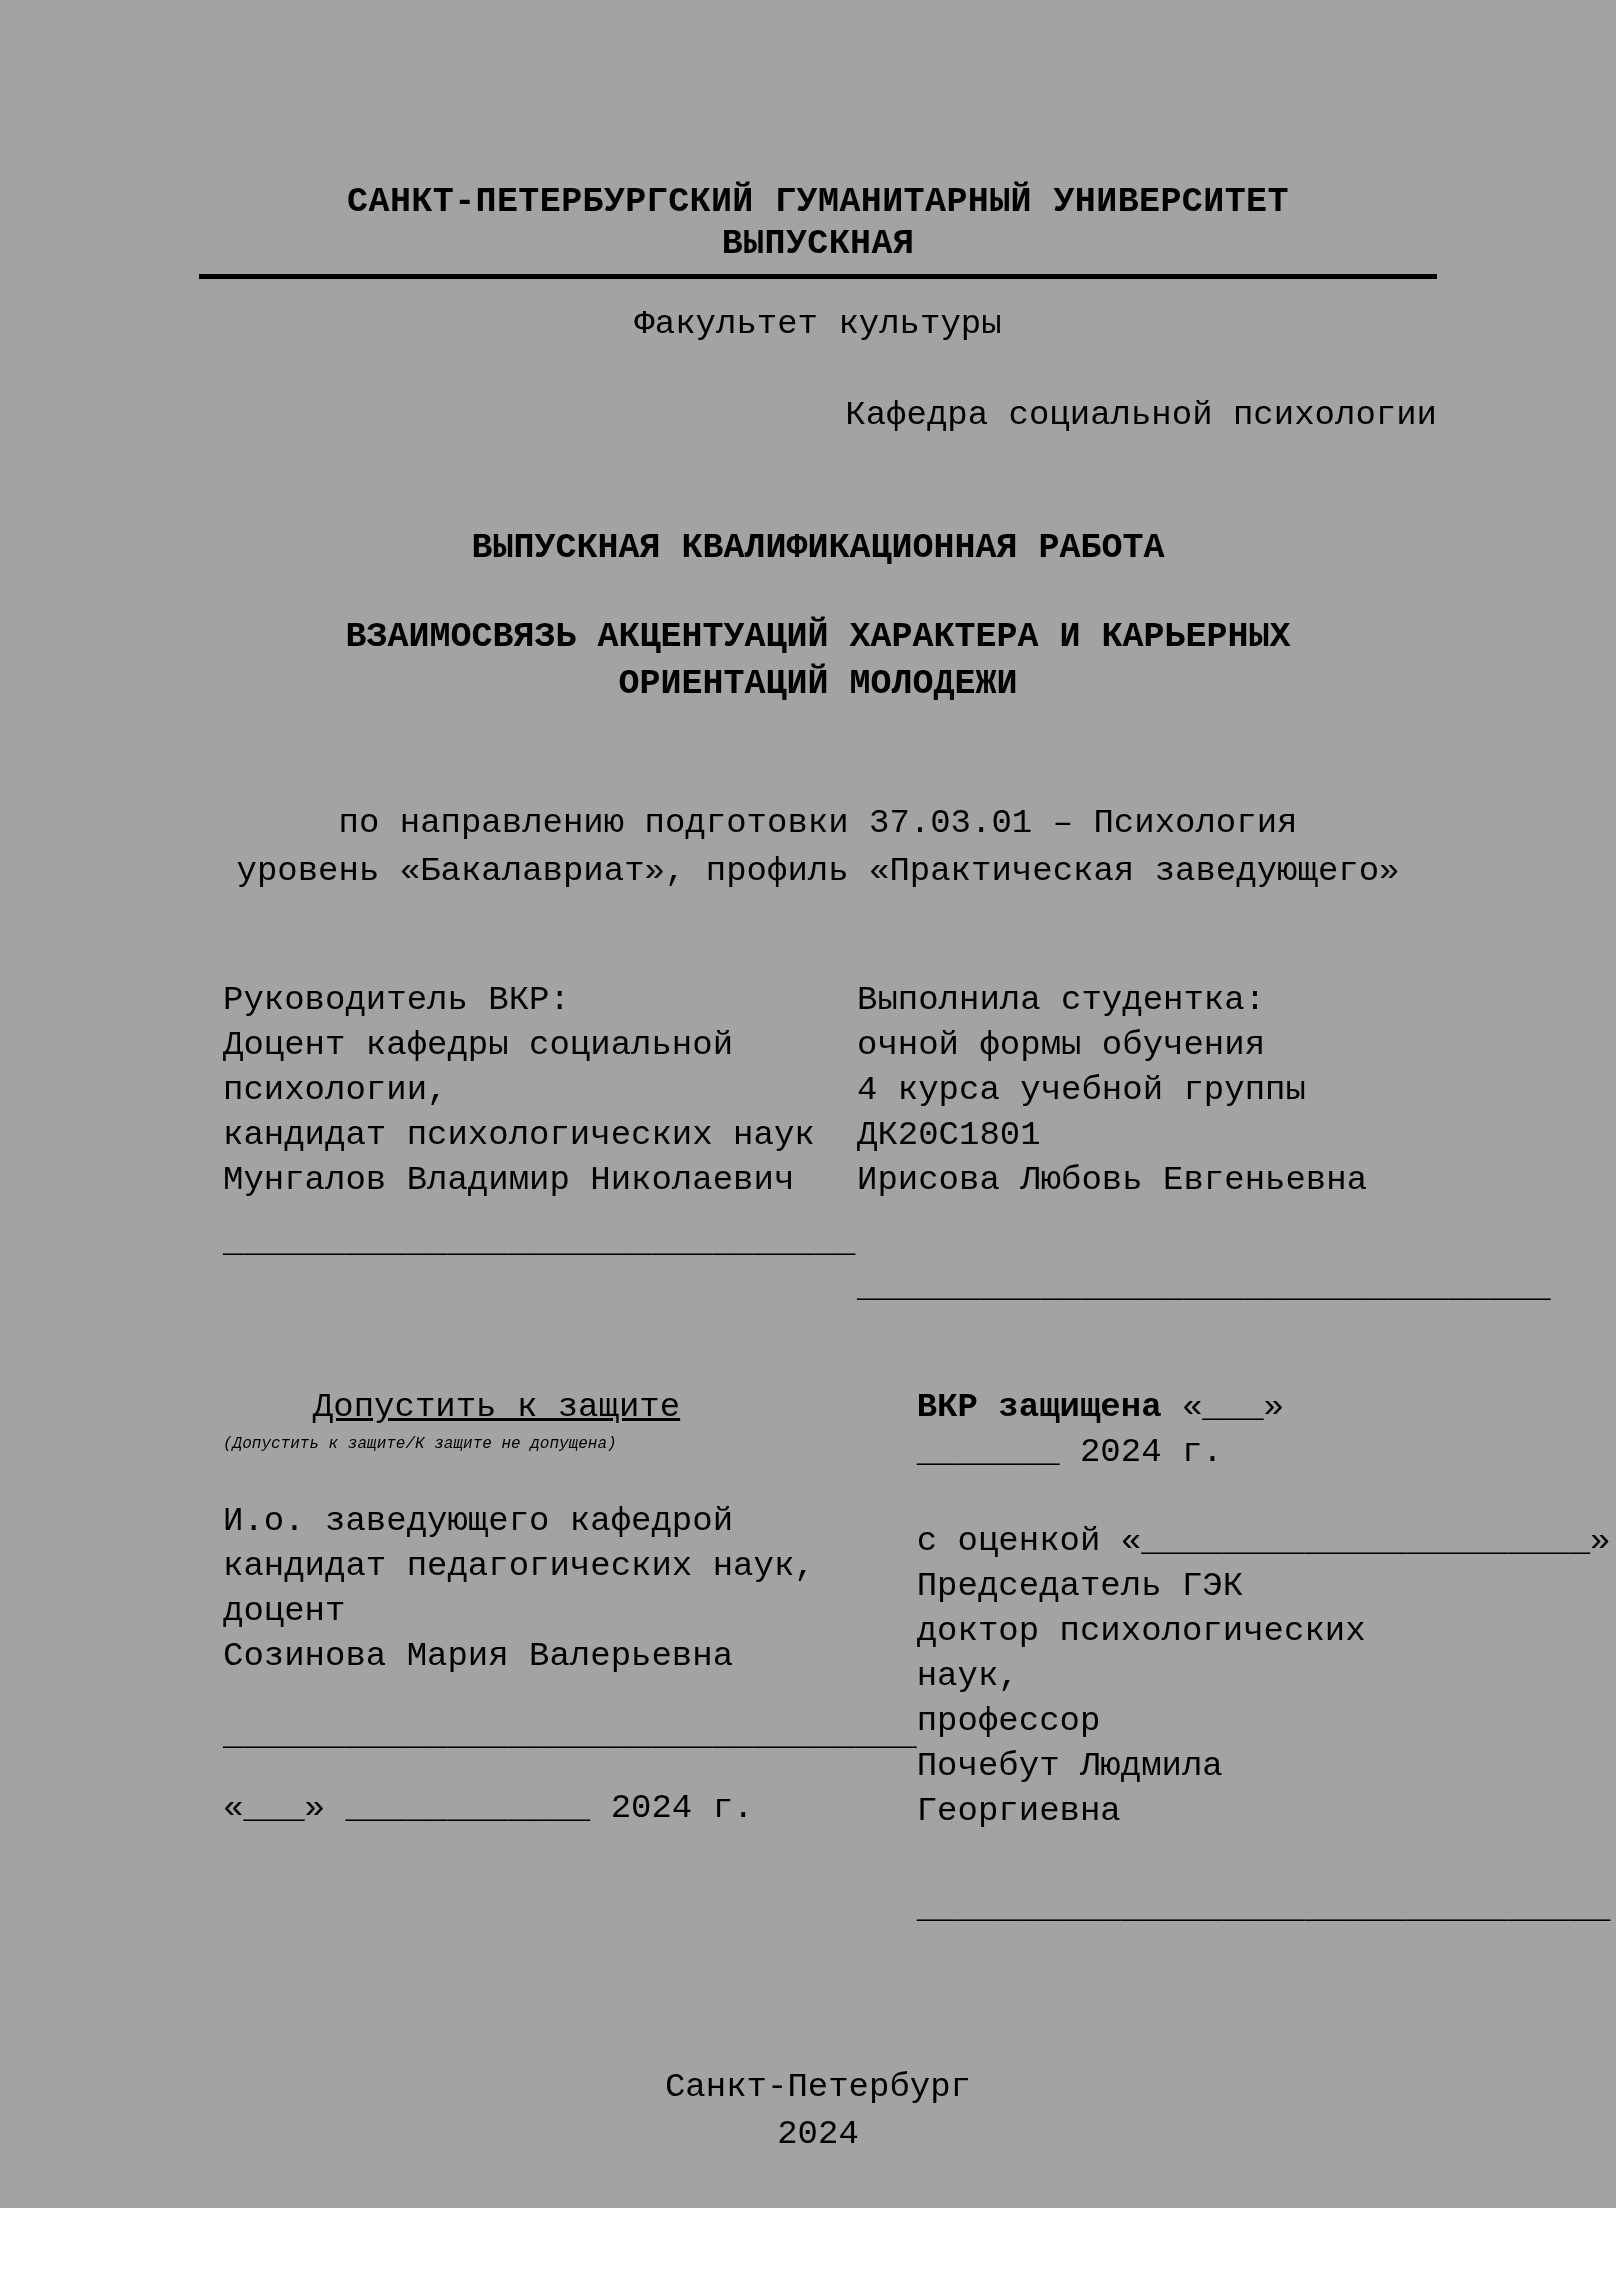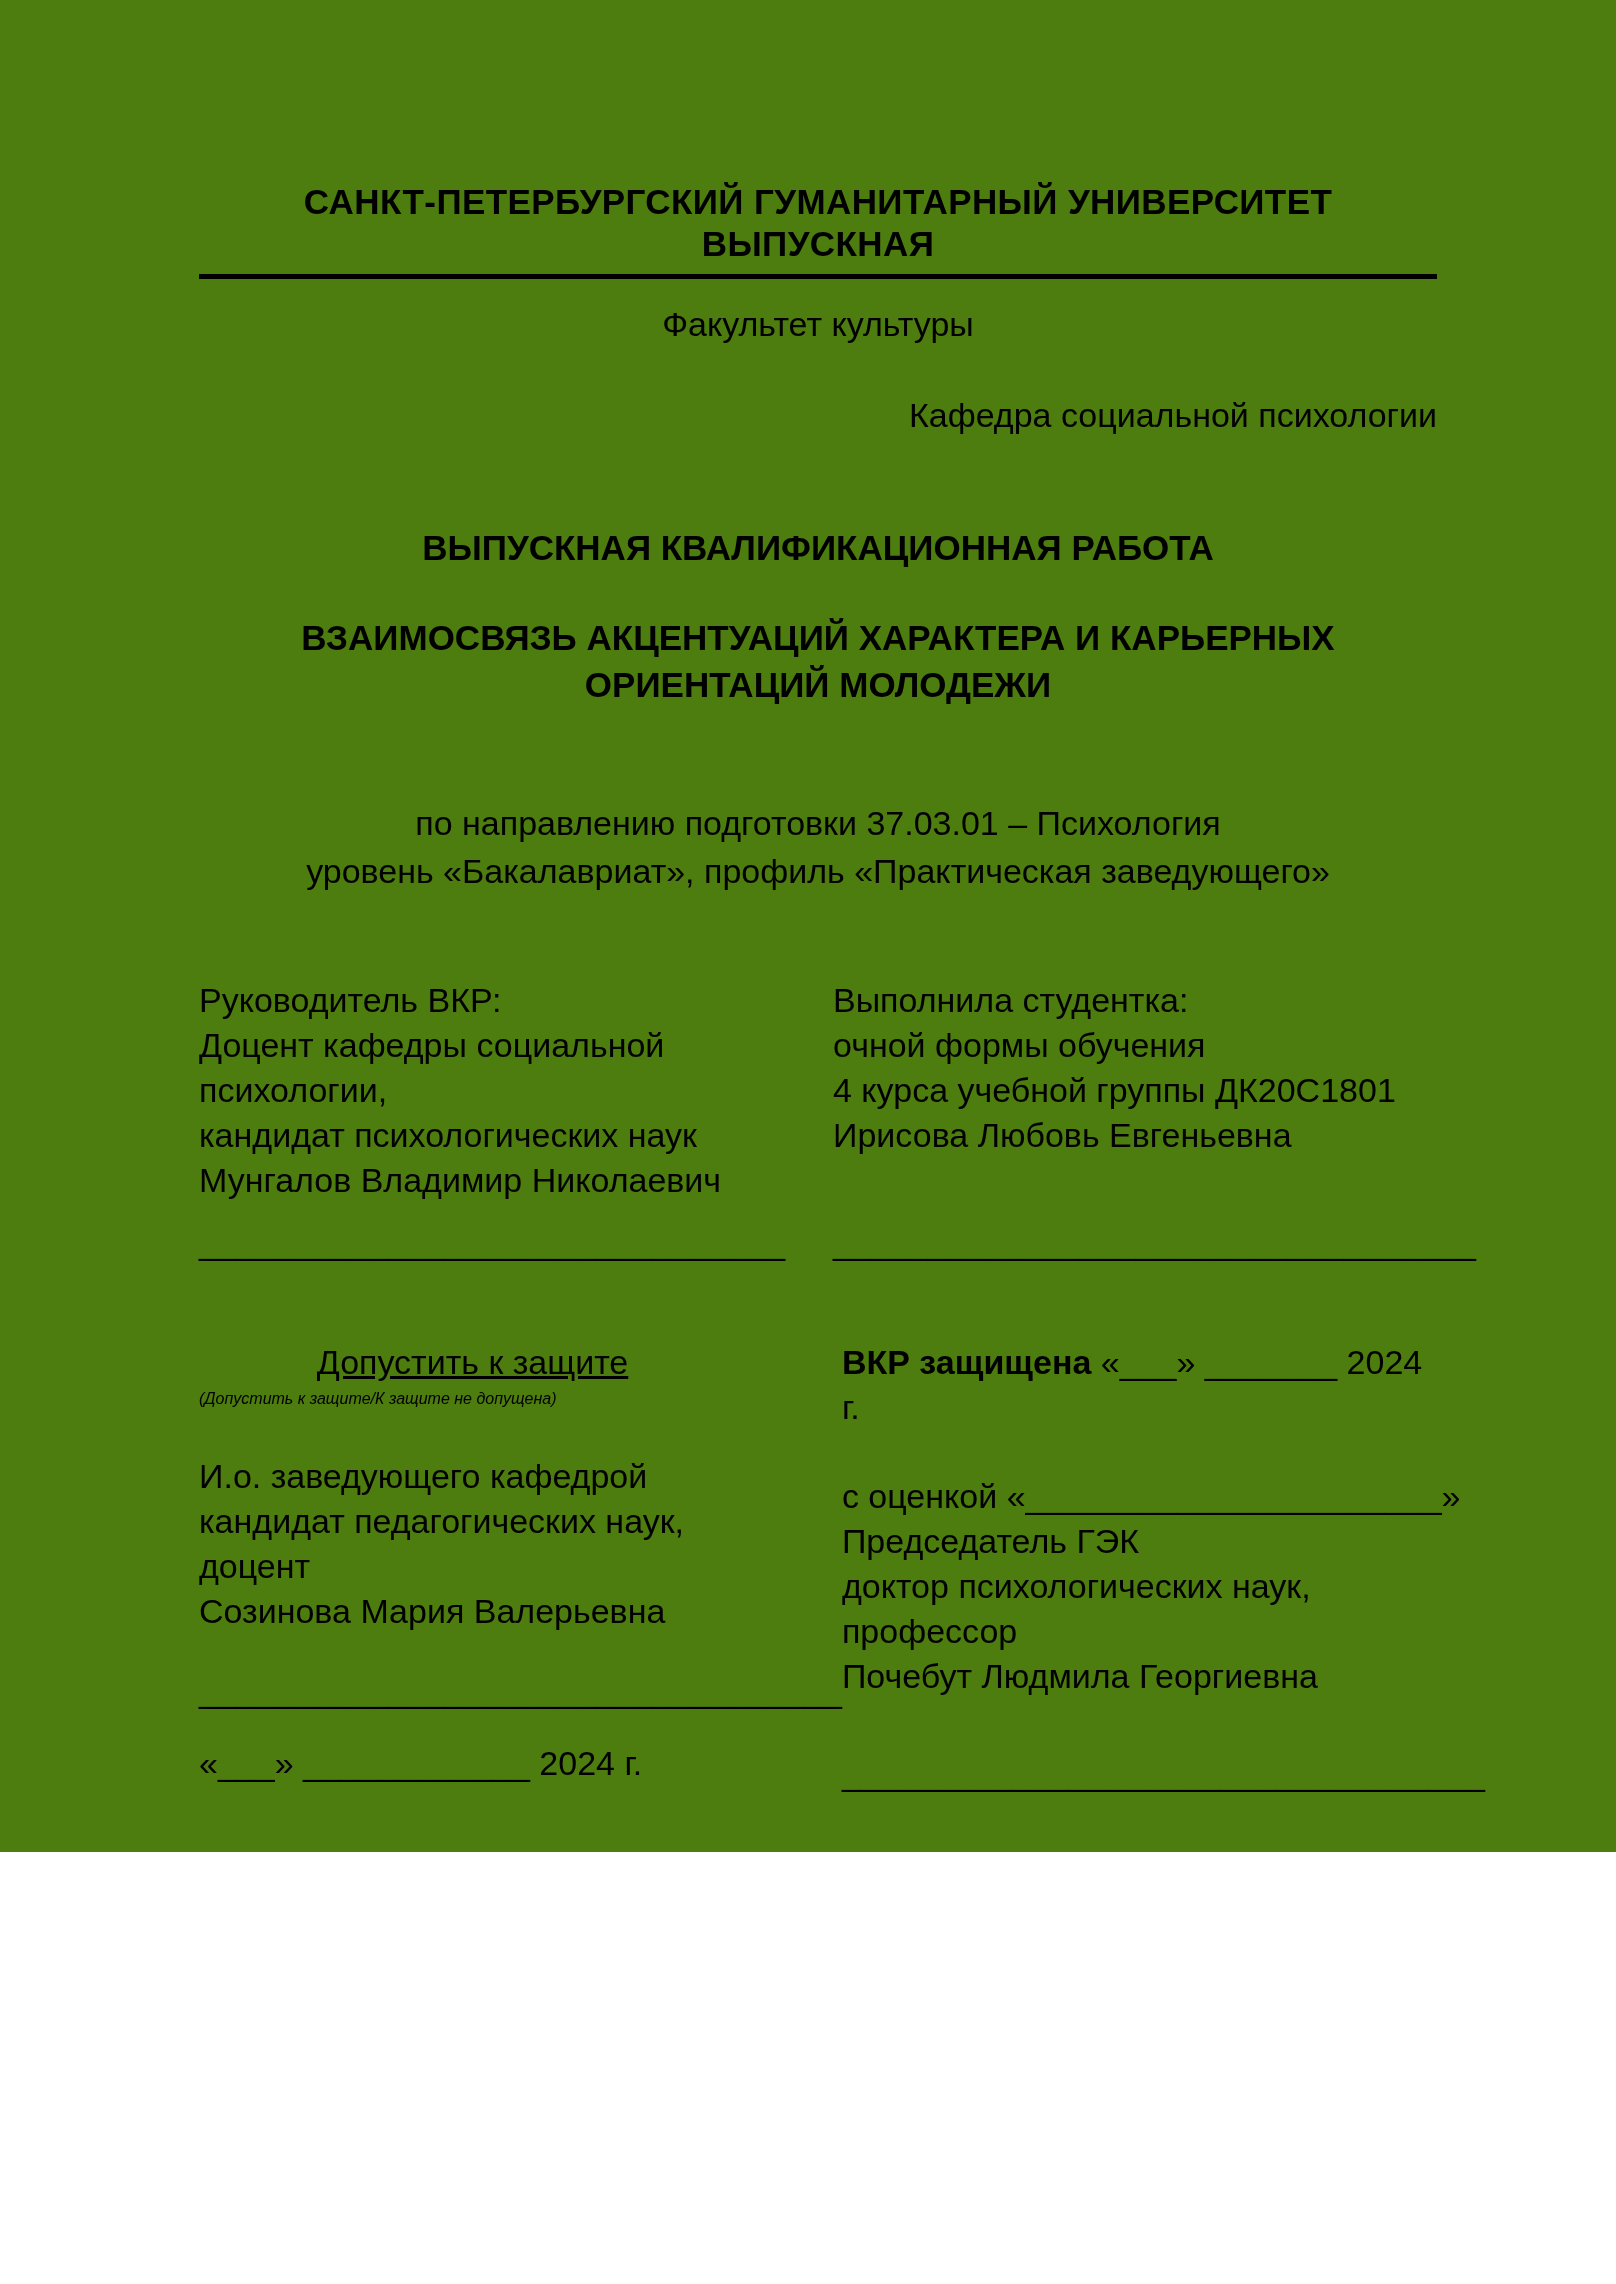--- a/index.html
+++ b/index.html
@@ -1,22 +1,22 @@
 <!DOCTYPE html>
 <html style="font-size:12.5px"><head>
 <meta charset="utf-8">
 <style>
   html, body { margin: 0; padding: 0; background: #ffffff; }
   .page {
     position: relative;
     width: 1617px;
-    height: 1852px;
-    background: #4d7c0f;
+    height: 2208px;
+    background: #a3a3a3;
     color: #000000;
-    font-family: Liberation Sans, sans-serif;
+    font-family: Liberation Mono, monospace;
     font-size: 34px;
     overflow: hidden;
   }
   .content { padding: 181px 180px 0 199px; }
 
   .univ {
     text-align: center;
     font-weight: bold;
     font-size: 35px;
     line-height: 42px;
@@ -36,21 +36,21 @@
   }
   .title {
     text-align: center;
     font-weight: bold;
     font-size: 35px;
     margin-top: 44px;
     line-height: 47px;
   }
   .program { text-align: center; margin-top: 91px; line-height: 48px; }
 
-  .cols { display: flex; line-height: 45px; }
+  .cols { display: flex; line-height: 45px; margin-left: 24px; }
   .cols1 { margin-top: 83px; }
   .cols2 { margin-top: 75px; }
   .col-l { flex: 0 0 634px; }
   .col-r { flex: 1; min-width: 0; }
 
   .sig { white-space: nowrap; }
   .sig-sup { margin-top: 17px; }
   .sig-stu { margin-top: 62px; }
   .sig-appr { margin-top: 34px; }
   .sig-def { margin-top: 52px; }

